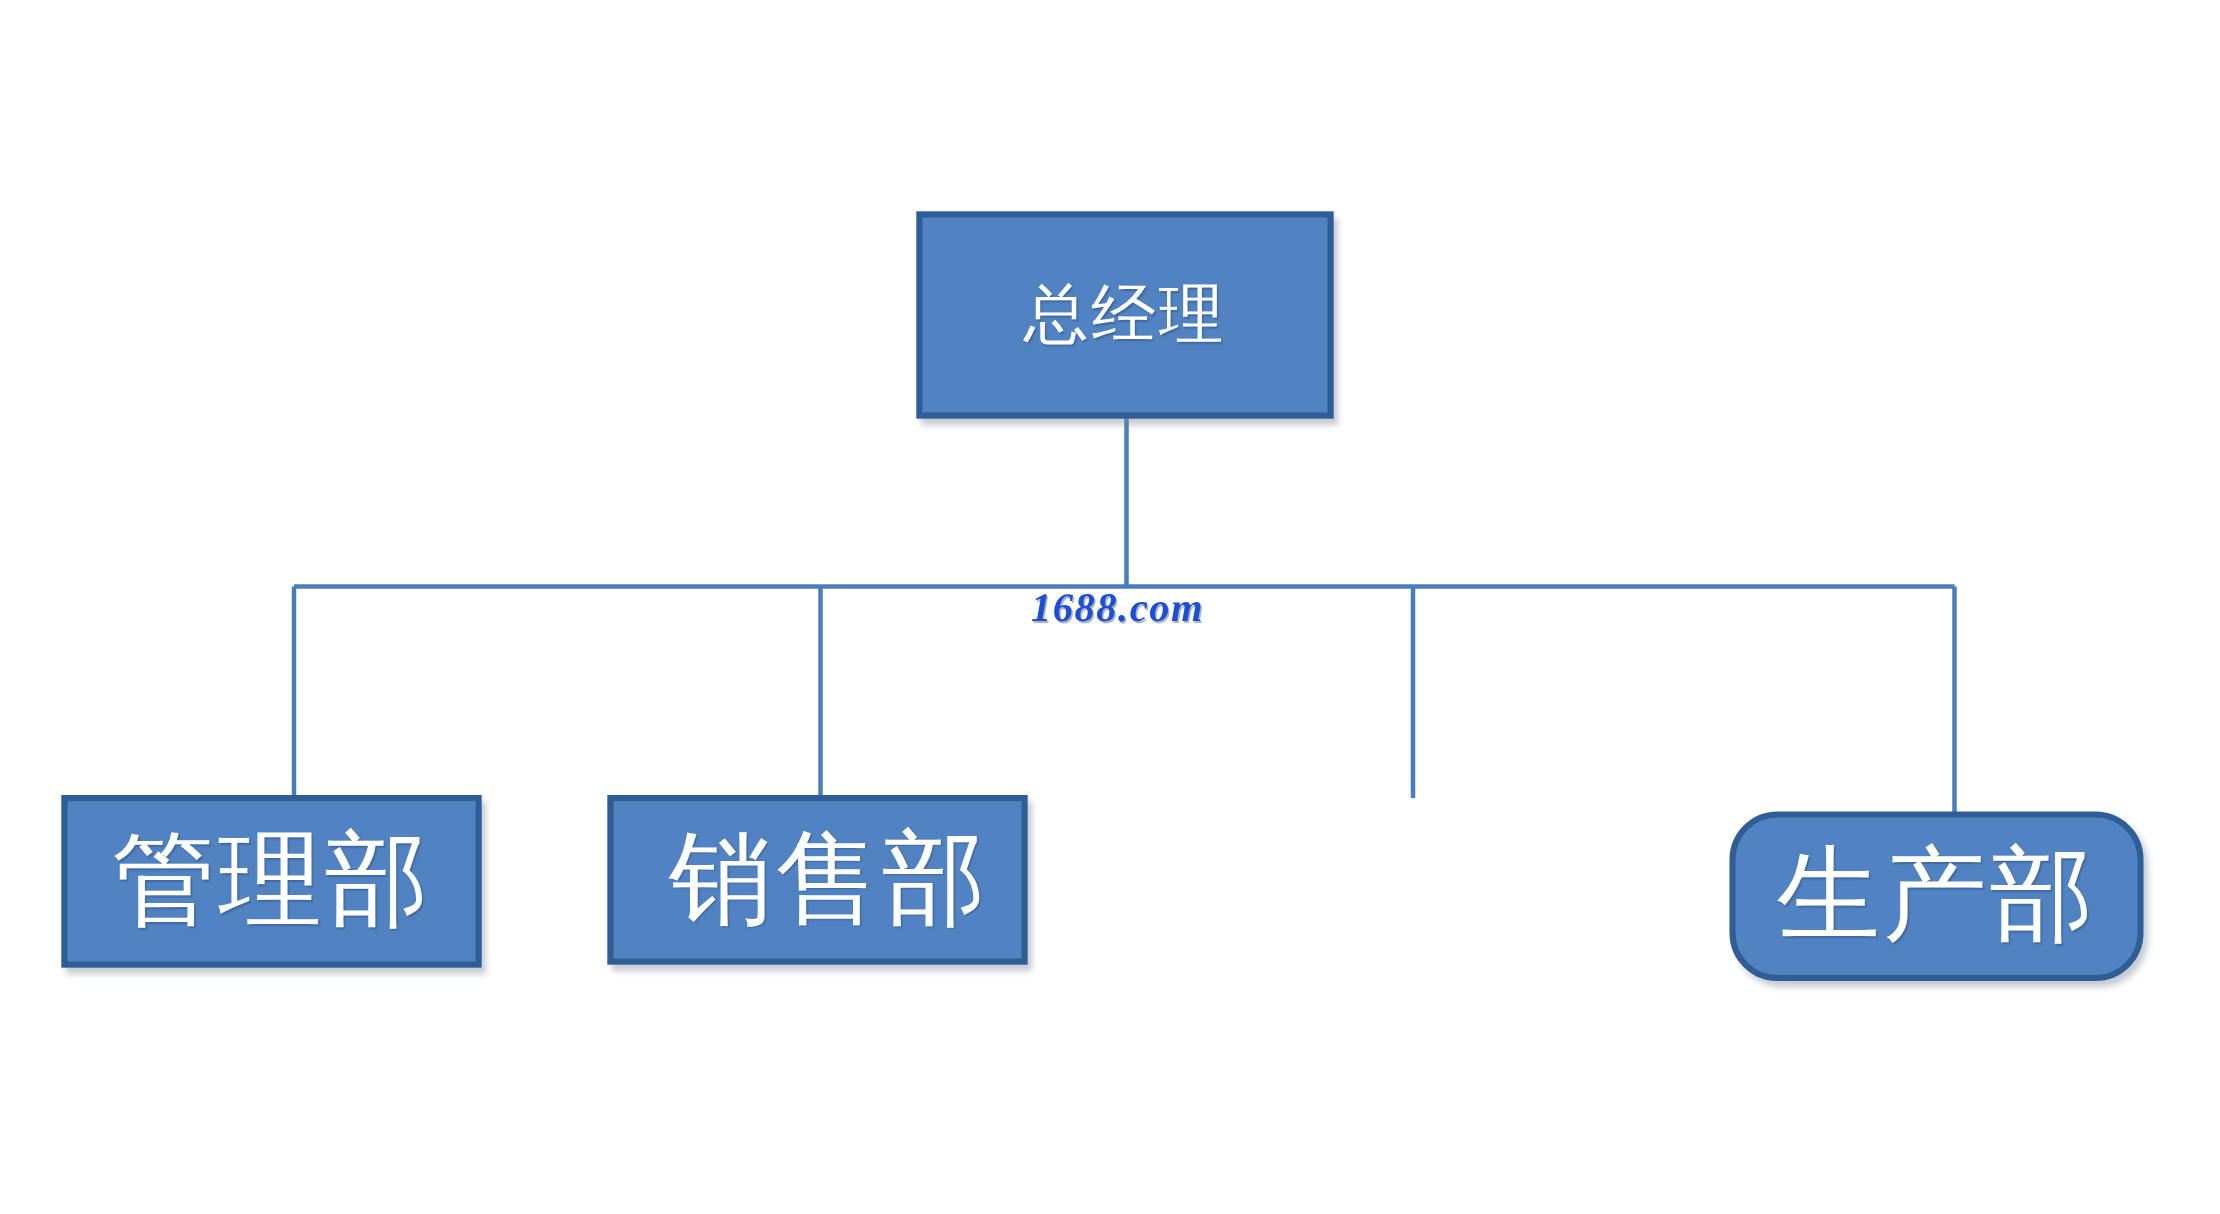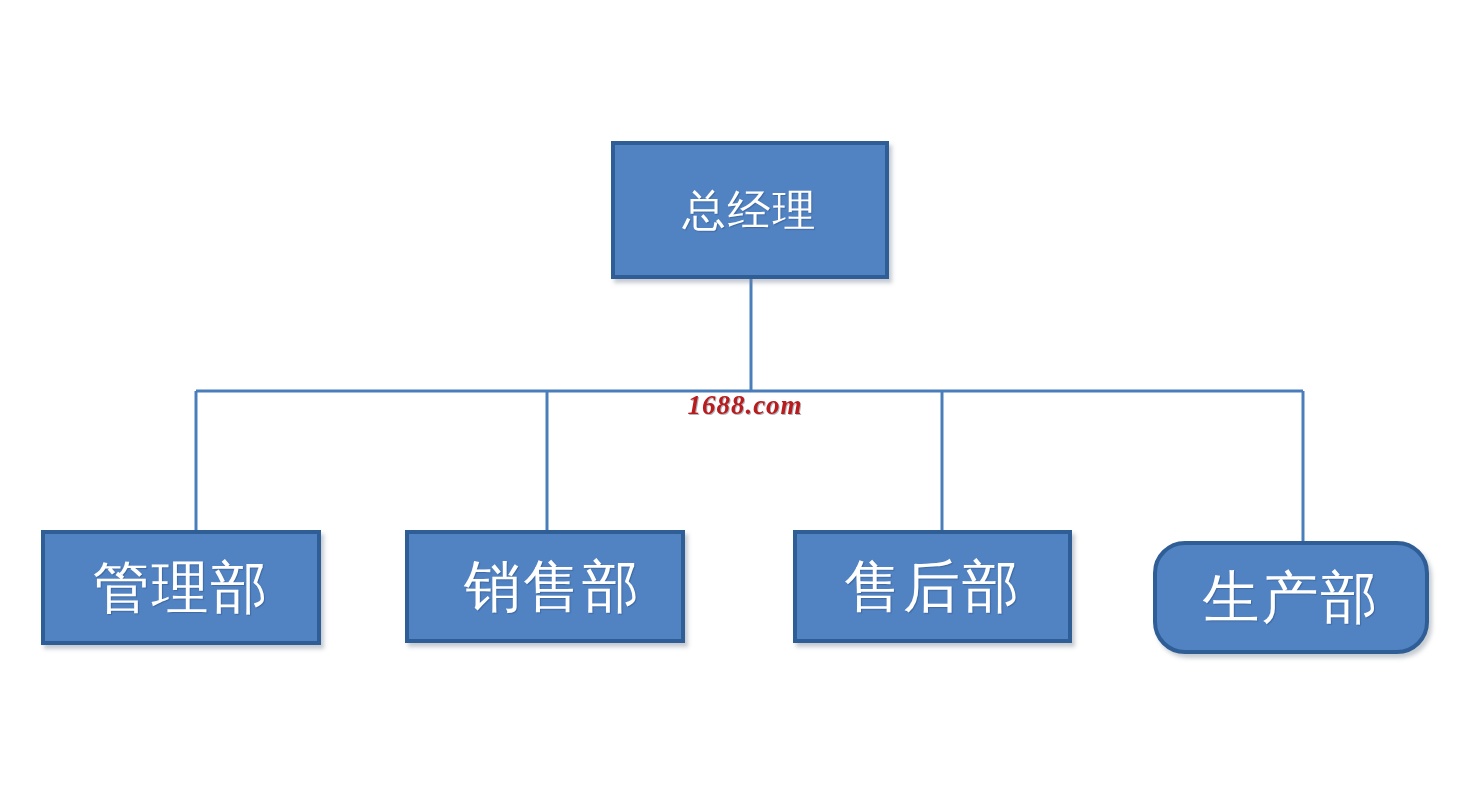--- a/index.html
+++ b/index.html
@@ -42,21 +42,21 @@
   .node-label {
     color: #ffffff;
     font-family: "Liberation Serif", "DejaVu Serif", serif;
     font-weight: 400;
     letter-spacing: 2px;
     line-height: 1;
     white-space: nowrap;
     text-shadow: 1px 1px 1px rgba(30,60,100,0.35);
   }
   .node-root .node-label { font-size: 43px; }
-  .node-leaf .node-label { font-size: 57px; }
+  .node-leaf .node-label { font-size: 69px; }
 
   
   #node-root  { left: 611px; top: 141px; width: 278px; height: 138px; }
   
   #node-admin      { left: 41px;   top: 530px; width: 280px; height: 115px; }
   #node-sales      { left: 405px;  top: 530px; width: 280px; height: 113px; padding-left: 15px; }
   #node-aftersales { left: 793px;  top: 530px; width: 279px; height: 113px; }
   #node-production { left: 1153px; top: 541px; width: 276px; height: 113px; border-radius: 32px; }
 
   
@@ -65,21 +65,21 @@
     z-index: 3;
     left: 660px;
     top: 390px;
     width: 170px;
     text-align: center;
     font-family: "Liberation Serif", "DejaVu Serif", serif;
     font-style: italic;
     font-weight: 700;
     font-size: 27px;
     letter-spacing: 1px;
-    color: #b91c1c;
+    color: #1d4ed8;
     text-shadow: 1px 1px 0 rgba(110,120,135,0.55);
     user-select: none;
   }
 </style>
 </head>
 <body>
 
 <div id="canvas">
 
   <svg id="connectors" viewBox="0 0 1480 809" width="1480" height="809" aria-hidden="true">
@@ -99,23 +99,20 @@
   </div>
 
   <div id="node-admin" class="node node-leaf">
     <span class="node-label">管理部</span>
   </div>
 
   <div id="node-sales" class="node node-leaf">
     <span class="node-label">销售部</span>
   </div>
 
-  <div id="node-aftersales" class="node node-leaf">
-    <span class="node-label">售后部</span>
-  </div>
 
   <div id="node-production" class="node node-leaf">
     <span class="node-label">生产部</span>
   </div>
 
   <div id="watermark">1688.com</div>
 
 </div>
 
 </body></html>

